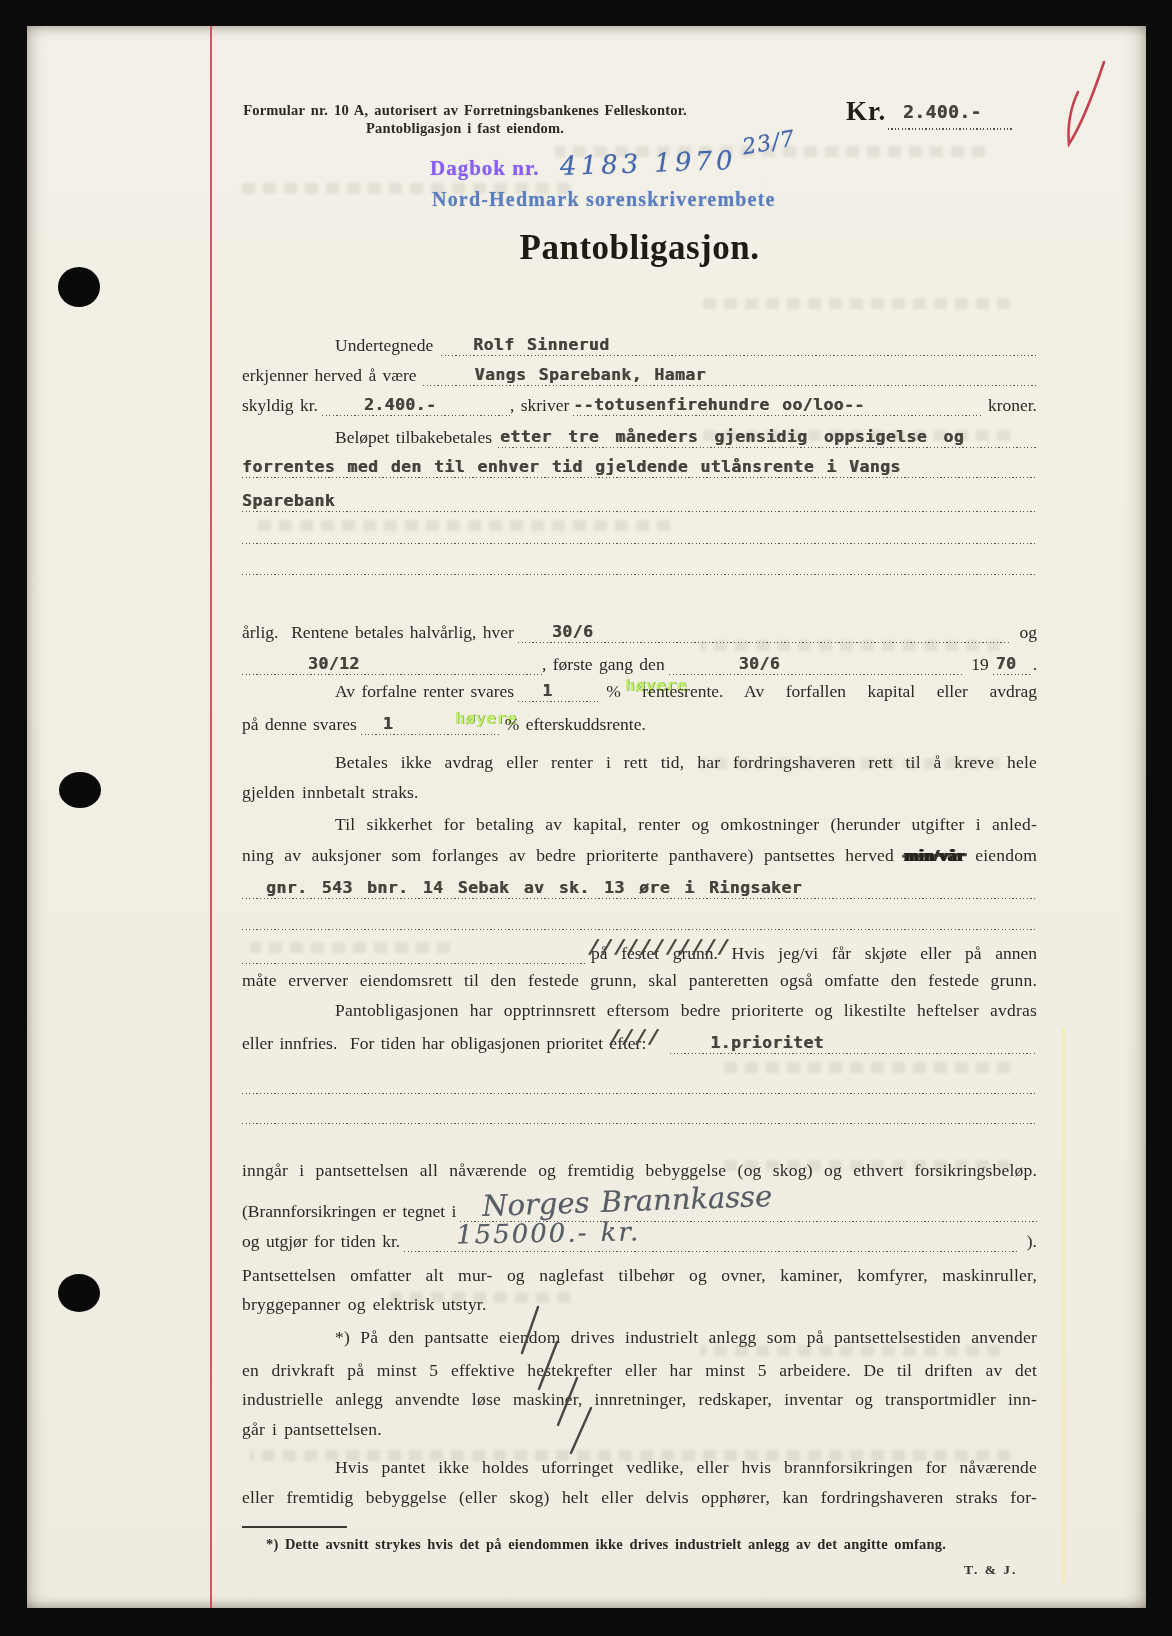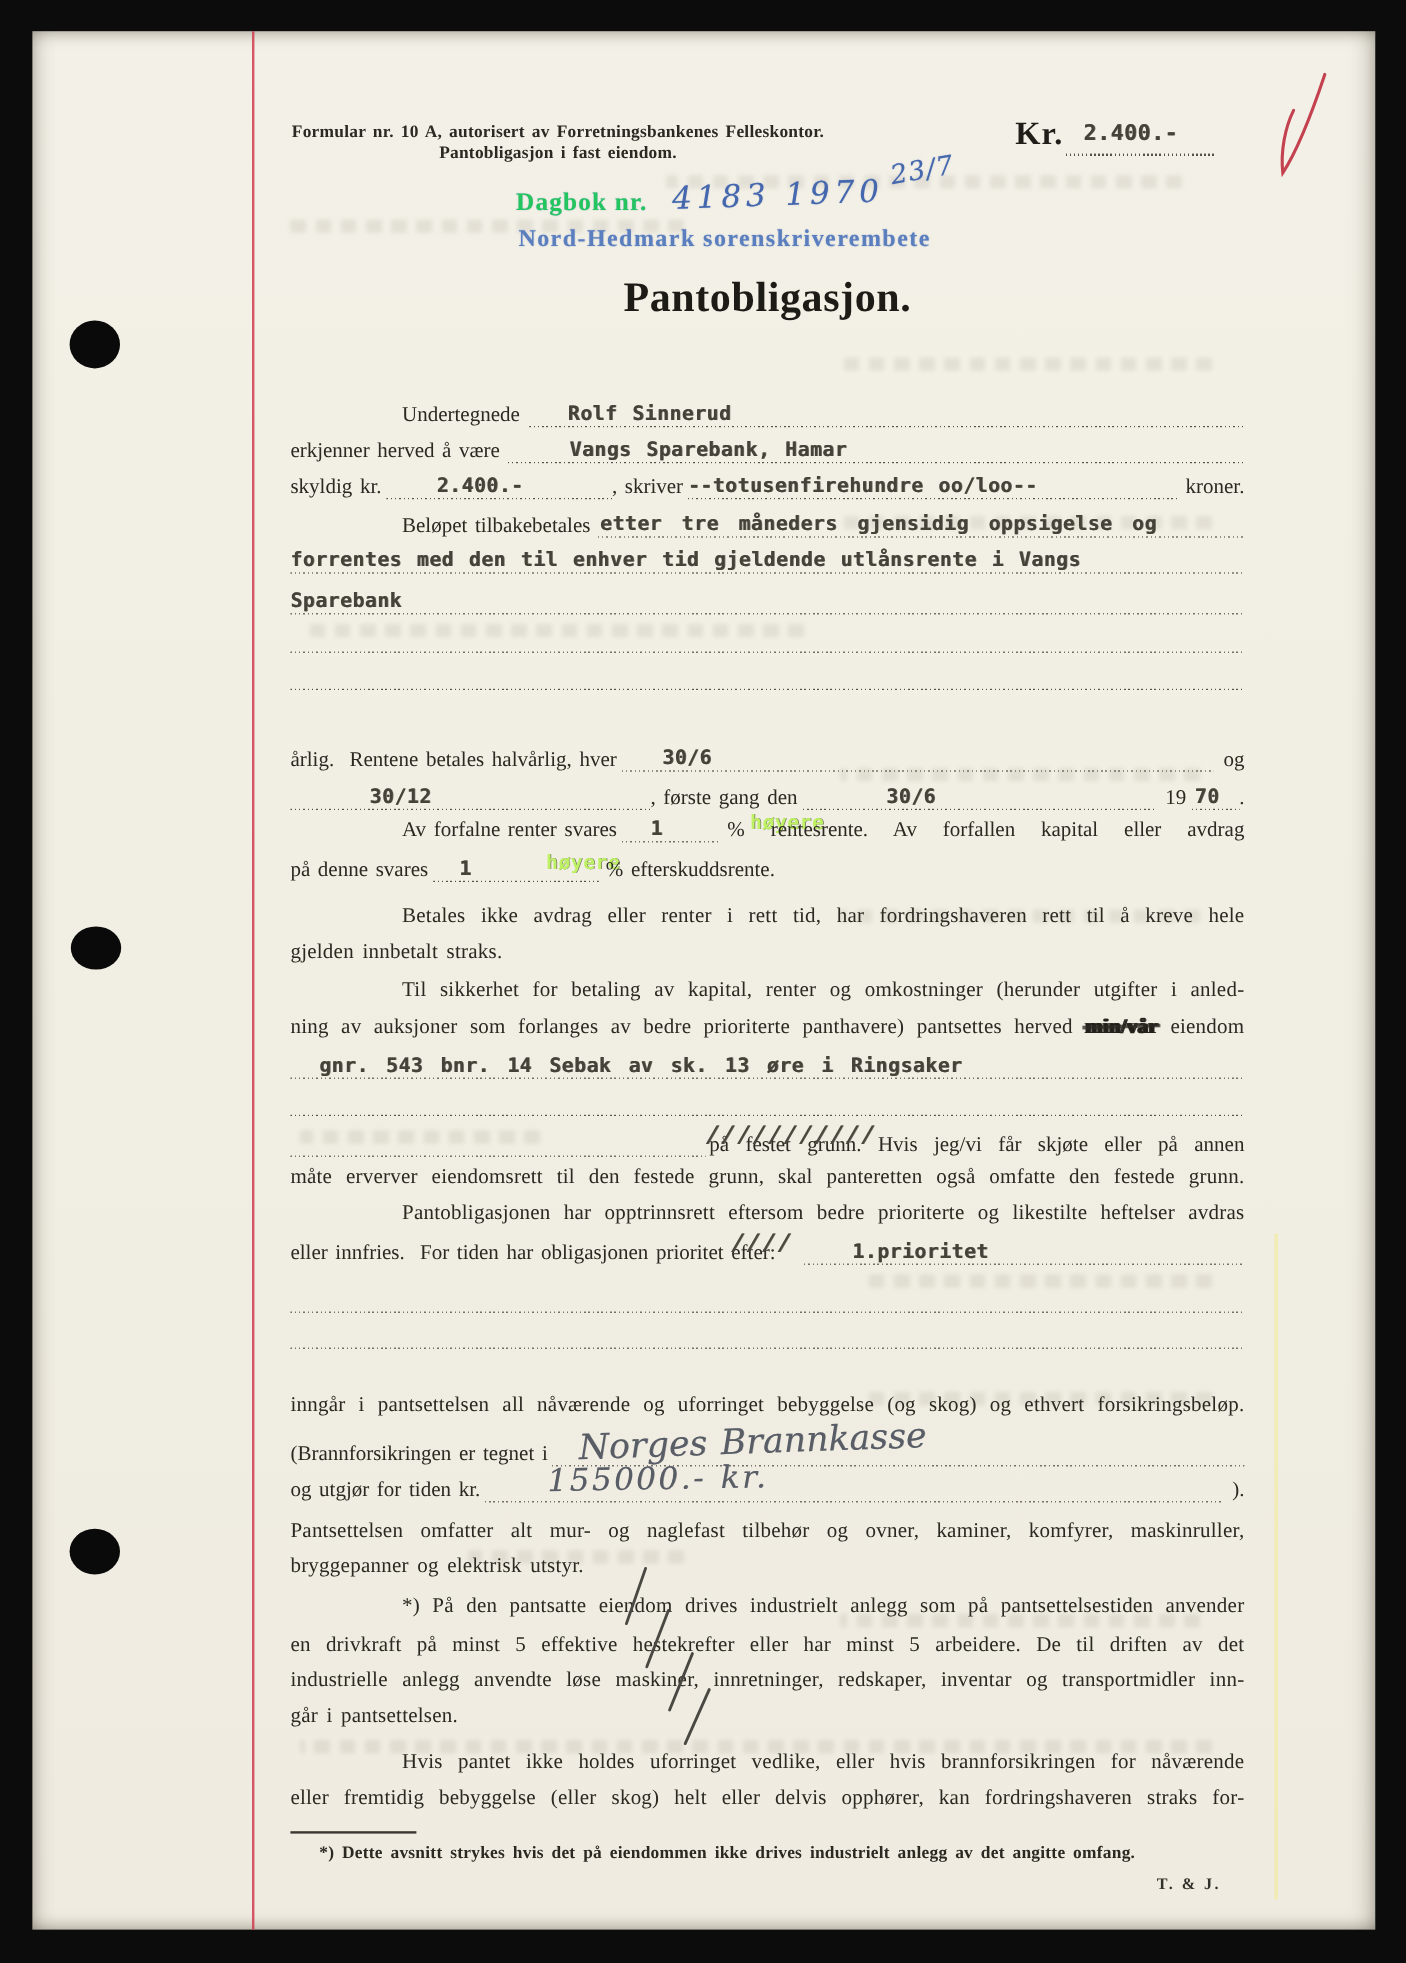--- a/index.html
+++ b/index.html
@@ -42,21 +42,21 @@
   .formnote{position:absolute;left:230px;top:101px;width:470px;text-align:center;font-size:14.5px;
             font-weight:bold;line-height:18px;color:#2b2922;letter-spacing:.2px;word-spacing:2px;}
   .kr{position:absolute;left:846px;top:96px;font-size:27px;font-weight:bold;letter-spacing:1px;color:#201e19;}
   .kramount{position:absolute;left:903px;top:103px;}
   .kramount .typed{font-size:18px;}
   .krdots{position:absolute;left:888px;top:128px;width:125px;height:2px;
           background-image:repeating-linear-gradient(90deg,#55514a 0 1.2px,rgba(0,0,0,0) 1.2px 3.4px);}
   .title{position:absolute;left:242px;top:228px;width:795px;text-align:center;font-size:35px;font-weight:bold;
          letter-spacing:.5px;color:#1d1b16;}
   
-  .stamp1{position:absolute;left:430px;top:156px;font-size:21px;font-weight:bold;color:#22c55e;
+  .stamp1{position:absolute;left:430px;top:156px;font-size:21px;font-weight:bold;color:#8b5cf6;
           letter-spacing:1px;text-shadow:0 0 1px rgba(77,116,182,.55);}
   .stamp-entry{position:absolute;left:560px;top:148px;font-size:26px;color:#4467ad;font-style:italic;
           font-family:"DejaVu Serif",serif;letter-spacing:4px;transform:rotate(-2deg);
           text-shadow:0 0 1px rgba(68,103,173,.5);}
   .stamp-date{position:absolute;left:742px;top:130px;font-size:22px;color:#4467ad;font-style:italic;
           font-family:"DejaVu Serif",serif;transform:rotate(-10deg);letter-spacing:1px;
           text-shadow:0 0 1px rgba(68,103,173,.5);}
   .stamp2{position:absolute;left:432px;top:188px;font-size:20px;font-weight:bold;color:#5b7fbe;
           letter-spacing:1.2px;text-shadow:0 0 1.2px rgba(91,127,190,.6);}
   
@@ -214,21 +214,21 @@
     <span class="lab relwrap"><span>eller innfries.  For tiden har obligasjonen prioritet efter:</span><span class="slash-overlay" style="left:auto;right:-14px;">////</span></span>
     <span class="fill" style="margin-left:24px;"><span class="typed" style="margin-left:40px;">1.prioritet</span></span>
   </div>
   <div class="row" style="top:1068px;">
       <span class="fill"></span>
     </div>
   <div class="row" style="top:1098px;">
       <span class="fill"></span>
     </div>
 
-  <div class="pline" style="top:1158px;">inngår i pantsettelsen all nåværende og uforringet bebyggelse (og skog) og ethvert forsikringsbeløp.</div>
+  <div class="pline" style="top:1158px;">inngår i pantsettelsen all nåværende og fremtidig bebyggelse (og skog) og ethvert forsikringsbeløp.</div>
 
   <div class="row" style="top:1192px;height:30px;">
     <span class="lab">(Brannforsikringen er tegnet i</span>
     <span class="fill" style="margin-left:4px;height:26px;"><span class="hw" style="position:relative;top:-6px;margin-left:22px;font-size:29px;display:inline-block;transform:rotate(-2deg);">Norges Brannkasse</span></span>
   </div>
   <div class="row" style="top:1222px;height:30px;">
     <span class="lab">og utgjør for tiden kr.</span>
     <span class="fill" style="margin-left:4px;height:26px;"><span class="hw" style="position:relative;top:-4px;margin-left:52px;font-size:26px;display:inline-block;transform:rotate(-1deg);letter-spacing:2px;">155000.- kr.</span></span>
     <span class="lab" style="padding-left:8px;">).</span>
   </div>

